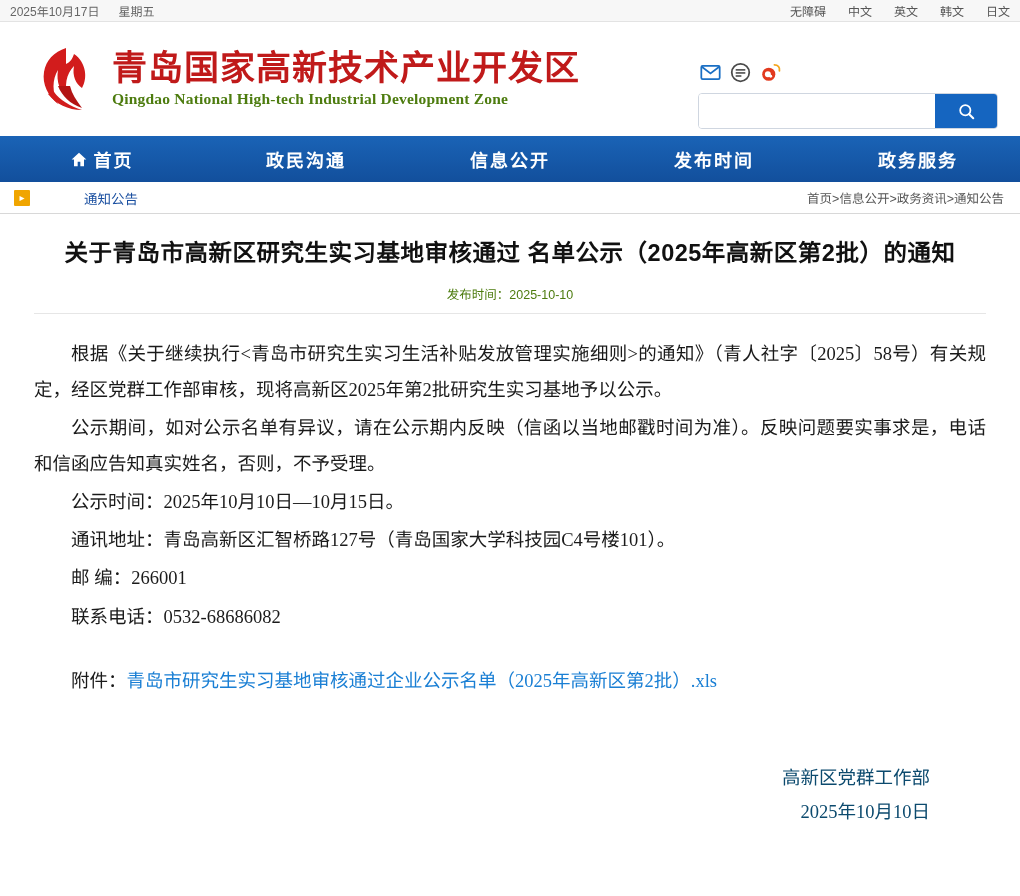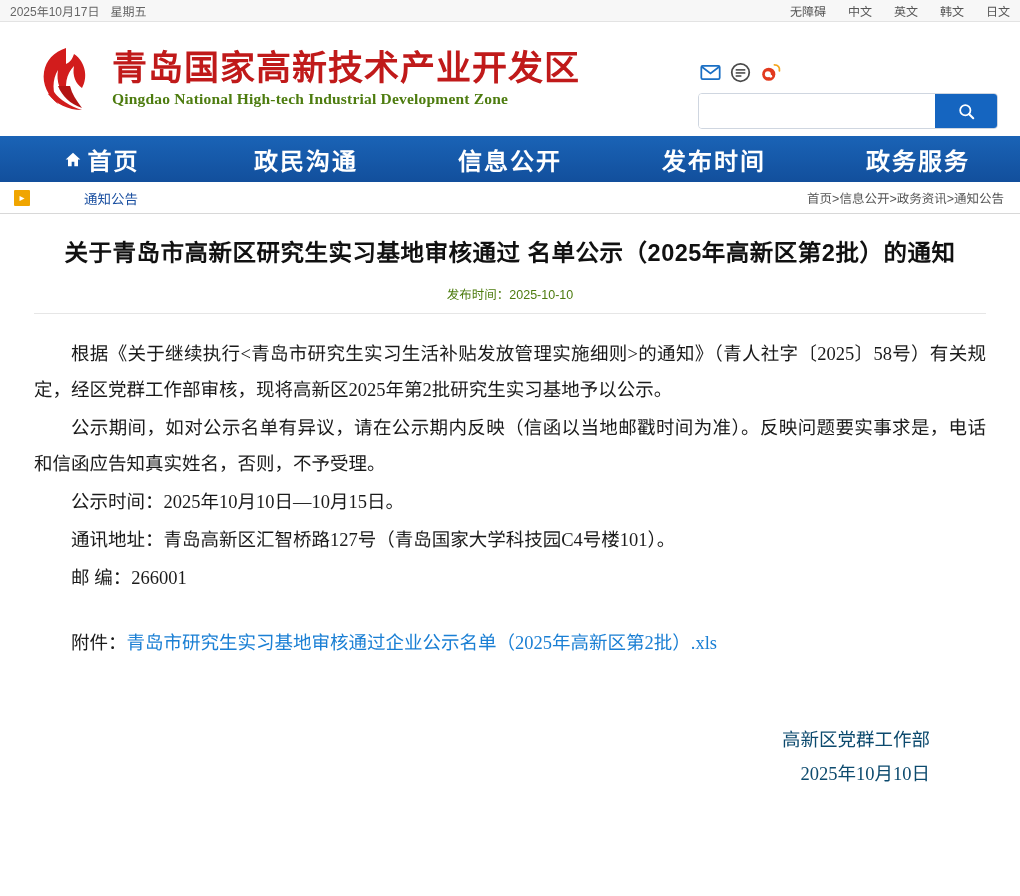--- a/index.html
+++ b/index.html
@@ -16,21 +16,21 @@
     height: 22px;
     background: #f7f7f7;
     border-bottom: 1px solid #e3e3e3;
     display: flex;
     align-items: center;
     justify-content: space-between;
     padding: 0 10px;
     font-size: 12px;
     color: #555;
   }
-  .topbar-left { display: flex; align-items: center; gap: 11px; }
+  .topbar-left { display: flex; align-items: center; gap: 19px; }
   .topbar-date { color: #666; }
   .topbar-weekday { color: #666; }
   .topbar-right { display: flex; align-items: center; gap: 22px; }
   .topbar-link { color: #555; text-decoration: none; }
 
   
   .header {
     position: relative;
     height: 114px;
     background: #ffffff;
@@ -113,21 +113,21 @@
   }
   .nav-inner {
     width: 1020px;
     display: flex;
     align-items: center;
   }
   .nav-item {
     flex: 1;
     text-align: center;
     color: #ffffff;
-    font-size: 24px;
+    font-size: 18px;
     font-weight: bold;
     letter-spacing: 2px;
     cursor: pointer;
     display: flex;
     align-items: center;
     justify-content: center;
     gap: 7px;
     height: 46px;
     font-family: "Liberation Sans", "DejaVu Sans", sans-serif;
   }
@@ -306,20 +306,21 @@
   <div class="art-meta">
     <span>发布时间：</span><span>2025-10-10</span>
   </div>
 
   <div class="art-body">
     <p class="art-p indent">根据《关于继续执行&lt;青岛市研究生实习生活补贴发放管理实施细则&gt;的通知》（青人社字〔2025〕58号）有关规定，经区党群工作部审核，现将高新区2025年第2批研究生实习基地予以公示。</p>
     <p class="art-p indent">公示期间，如对公示名单有异议，请在公示期内反映（信函以当地邮戳时间为准）。反映问题要实事求是，电话和信函应告知真实姓名，否则，不予受理。</p>
     <p class="art-p indent">公示时间：2025年10月10日—10月15日。</p>
     <p class="art-p indent">通讯地址：青岛高新区汇智桥路127号（青岛国家大学科技园C4号楼101）。</p>
     <p class="art-p indent">邮    编：266001</p>
+    <p class="art-p indent">联系电话：0532-68686082</p>
 
     <div class="attach-row">
       <span>附件：</span><a class="attach-link" href="#">青岛市研究生实习基地审核通过企业公示名单（2025年高新区第2批）.xls</a>
     </div>
 
     <div class="sign">
       <div>高新区党群工作部</div>
       <div>2025年10月10日</div>
     </div>
   </div>

